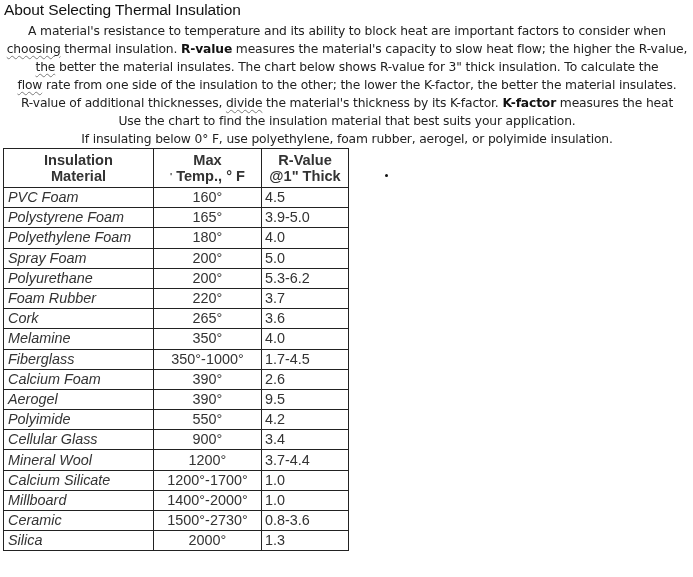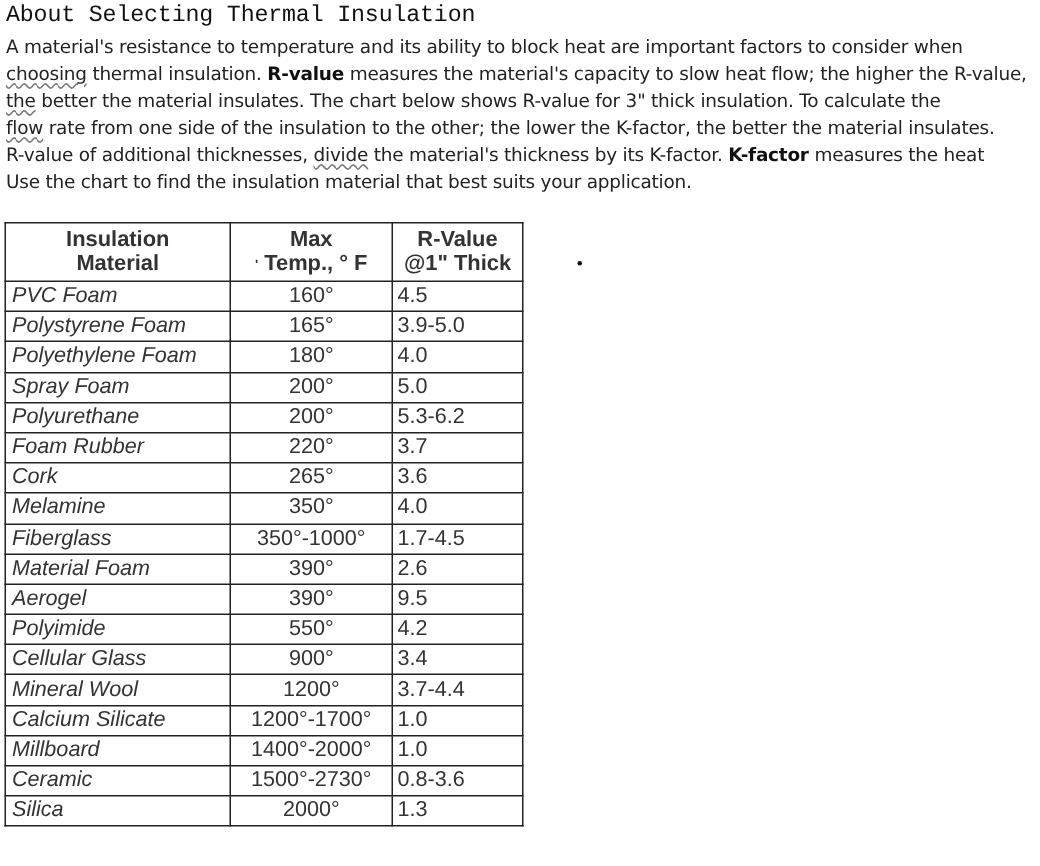--- a/index.html
+++ b/index.html
@@ -1,27 +1,27 @@
 <!DOCTYPE html>
 <html><head>
 <meta charset="utf-8">
 <style>
   html, body { margin: 0; padding: 0; background: #ffffff; }
   body { width: 693px; height: 577px; position: relative; overflow: hidden; color: #1a1a1a; }
   .doc-title {
     position: absolute; left: 4px; top: 1px;
-    font-family: Liberation Mono, monospace; font-size: 15.5px; color: #111;
+    font-family: Liberation Sans, sans-serif; font-size: 15.5px; color: #111;
     letter-spacing: -0.1px;
   }
   .para {
     position: absolute; left: 4px; top: 22px; width: 686px;
     font-family: "DejaVu Sans", sans-serif; font-size: 12.3px; line-height: 18px;
     color: #222; letter-spacing: -0.15px;
   }
-  .para .line { display: block; white-space: nowrap; }
+  .para .line { display: block; white-space: nowrap; text-align: center; }
   .para b { font-weight: bold; color: #111; }
   .squig { text-decoration: underline wavy #7a7a7a; text-decoration-thickness: 1px; text-underline-offset: 2px; }
   table.ins {
     position: absolute; left: 3px; top: 148px;
     border-collapse: collapse;
     font-family: "Liberation Sans", sans-serif; font-size: 14.4px; color: #333;
   }
   table.ins td, table.ins th {
     border: 1.6px solid #222; padding: 0 3px; height: 19.2px; line-height: 19px; margin-top: 47px;
   }
@@ -54,20 +54,23 @@
     <span class="squig">the</span><span> better the material insulates. The chart below shows R-value for 3" thick insulation. To calculate the</span>
   </span>
   <span class="line">
     <span class="squig">flow</span><span> rate from one side of the insulation to the other; the lower the K-factor, the better the material insulates.</span>
   </span>
   <span class="line">
     <span>R-value of additional thicknesses, </span><span class="squig">divide</span><span> the material's thickness by its K-factor. </span><b>K-factor</b><span> measures the heat</span>
   </span>
   <span class="line">
     <span>Use the chart to find the insulation material that best suits your application.</span>
+  </span>
+  <span class="line">
+    <span>If insulating below 0° F, use polyethylene, foam rubber, aerogel, or polyimide insulation.</span>
   </span>
 </div>
 
 <table class="ins">
   <thead>
     <tr>
       <th>
         <span>Insulation</span><br>
         <span>Material</span>
       </th>
@@ -121,21 +124,21 @@
         <td class="mat">Melamine</td>
         <td class="temp">350°</td>
         <td class="rval">4.0</td>
       </tr>
       <tr>
         <td class="mat">Fiberglass</td>
         <td class="temp">350°-1000°</td>
         <td class="rval">1.7-4.5</td>
       </tr>
       <tr>
-        <td class="mat">Material Foam</td>
+        <td class="mat">Calcium Foam</td>
         <td class="temp">390°</td>
         <td class="rval">2.6</td>
       </tr>
       <tr>
         <td class="mat">Aerogel</td>
         <td class="temp">390°</td>
         <td class="rval">9.5</td>
       </tr>
       <tr>
         <td class="mat">Polyimide</td>

